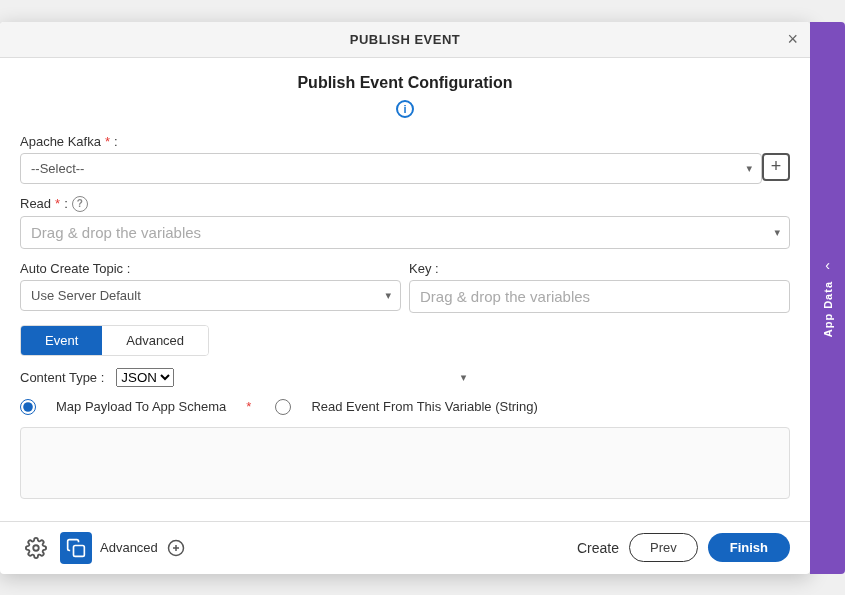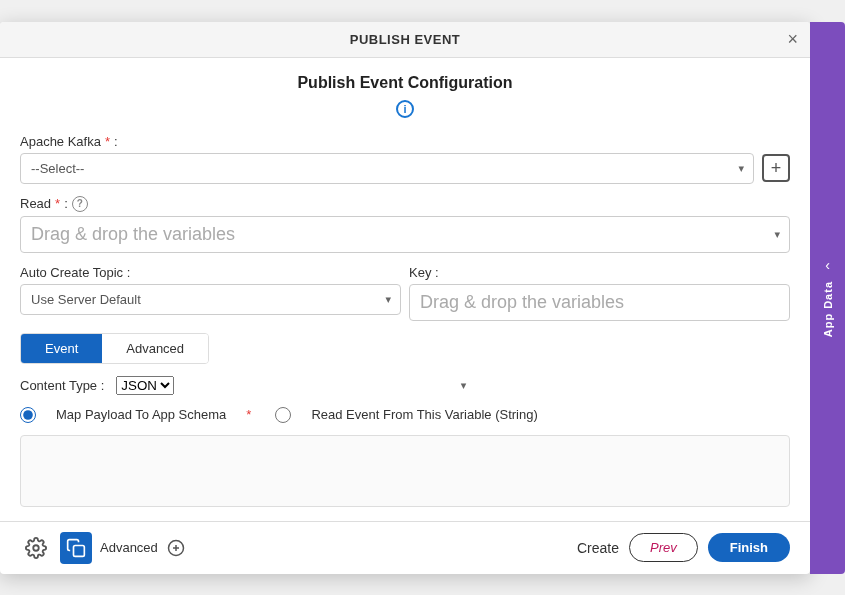--- a/index.html
+++ b/index.html
@@ -106,22 +106,21 @@
       color: #888;
       font-size: 10px;
       font-weight: bold;
       display: flex;
       align-items: center;
       justify-content: center;
       cursor: pointer;
     }
     .input-with-btn {
       display: flex;
-      gap: 8px;
-      align-items: center;
+      align-items: flex-start;
     }
     .select-wrapper {
       position: relative;
       flex: 1;
     }
     .select-wrapper select,
     .form-select {
       width: 100%;
       border: 1px solid #ccc;
       border-radius: 4px;
@@ -155,21 +154,21 @@
       justify-content: center;
       font-size: 18px;
       color: #555;
       flex-shrink: 0;
     }
     .drag-drop-input {
       width: 100%;
       border: 1px solid #ccc;
       border-radius: 4px;
       padding: 7px 30px 7px 10px;
-      font-size: 18px;
+      font-size: 15px;
       color: #aaa;
       background: #fff;
       position: relative;
     }
     .drag-input-wrapper {
       position: relative;
     }
     .drag-input-wrapper .select-arrow {
       right: 10px;
     }
@@ -282,22 +281,21 @@
       font-size: 14px;
       color: #333;
     }
     .prev-btn {
       background: #fff;
       border: 1.5px solid #333;
       border-radius: 20px;
       padding: 6px 20px;
       font-size: 13px;
       cursor: pointer;
-      color: #be185d;
-      font-style: italic;
+      color: #404040;
     }
     .finish-btn {
       background: #1565c0;
       color: #fff;
       border: none;
       border-radius: 20px;
       padding: 7px 22px;
       font-size: 13px;
       font-weight: 600;
       cursor: pointer;

